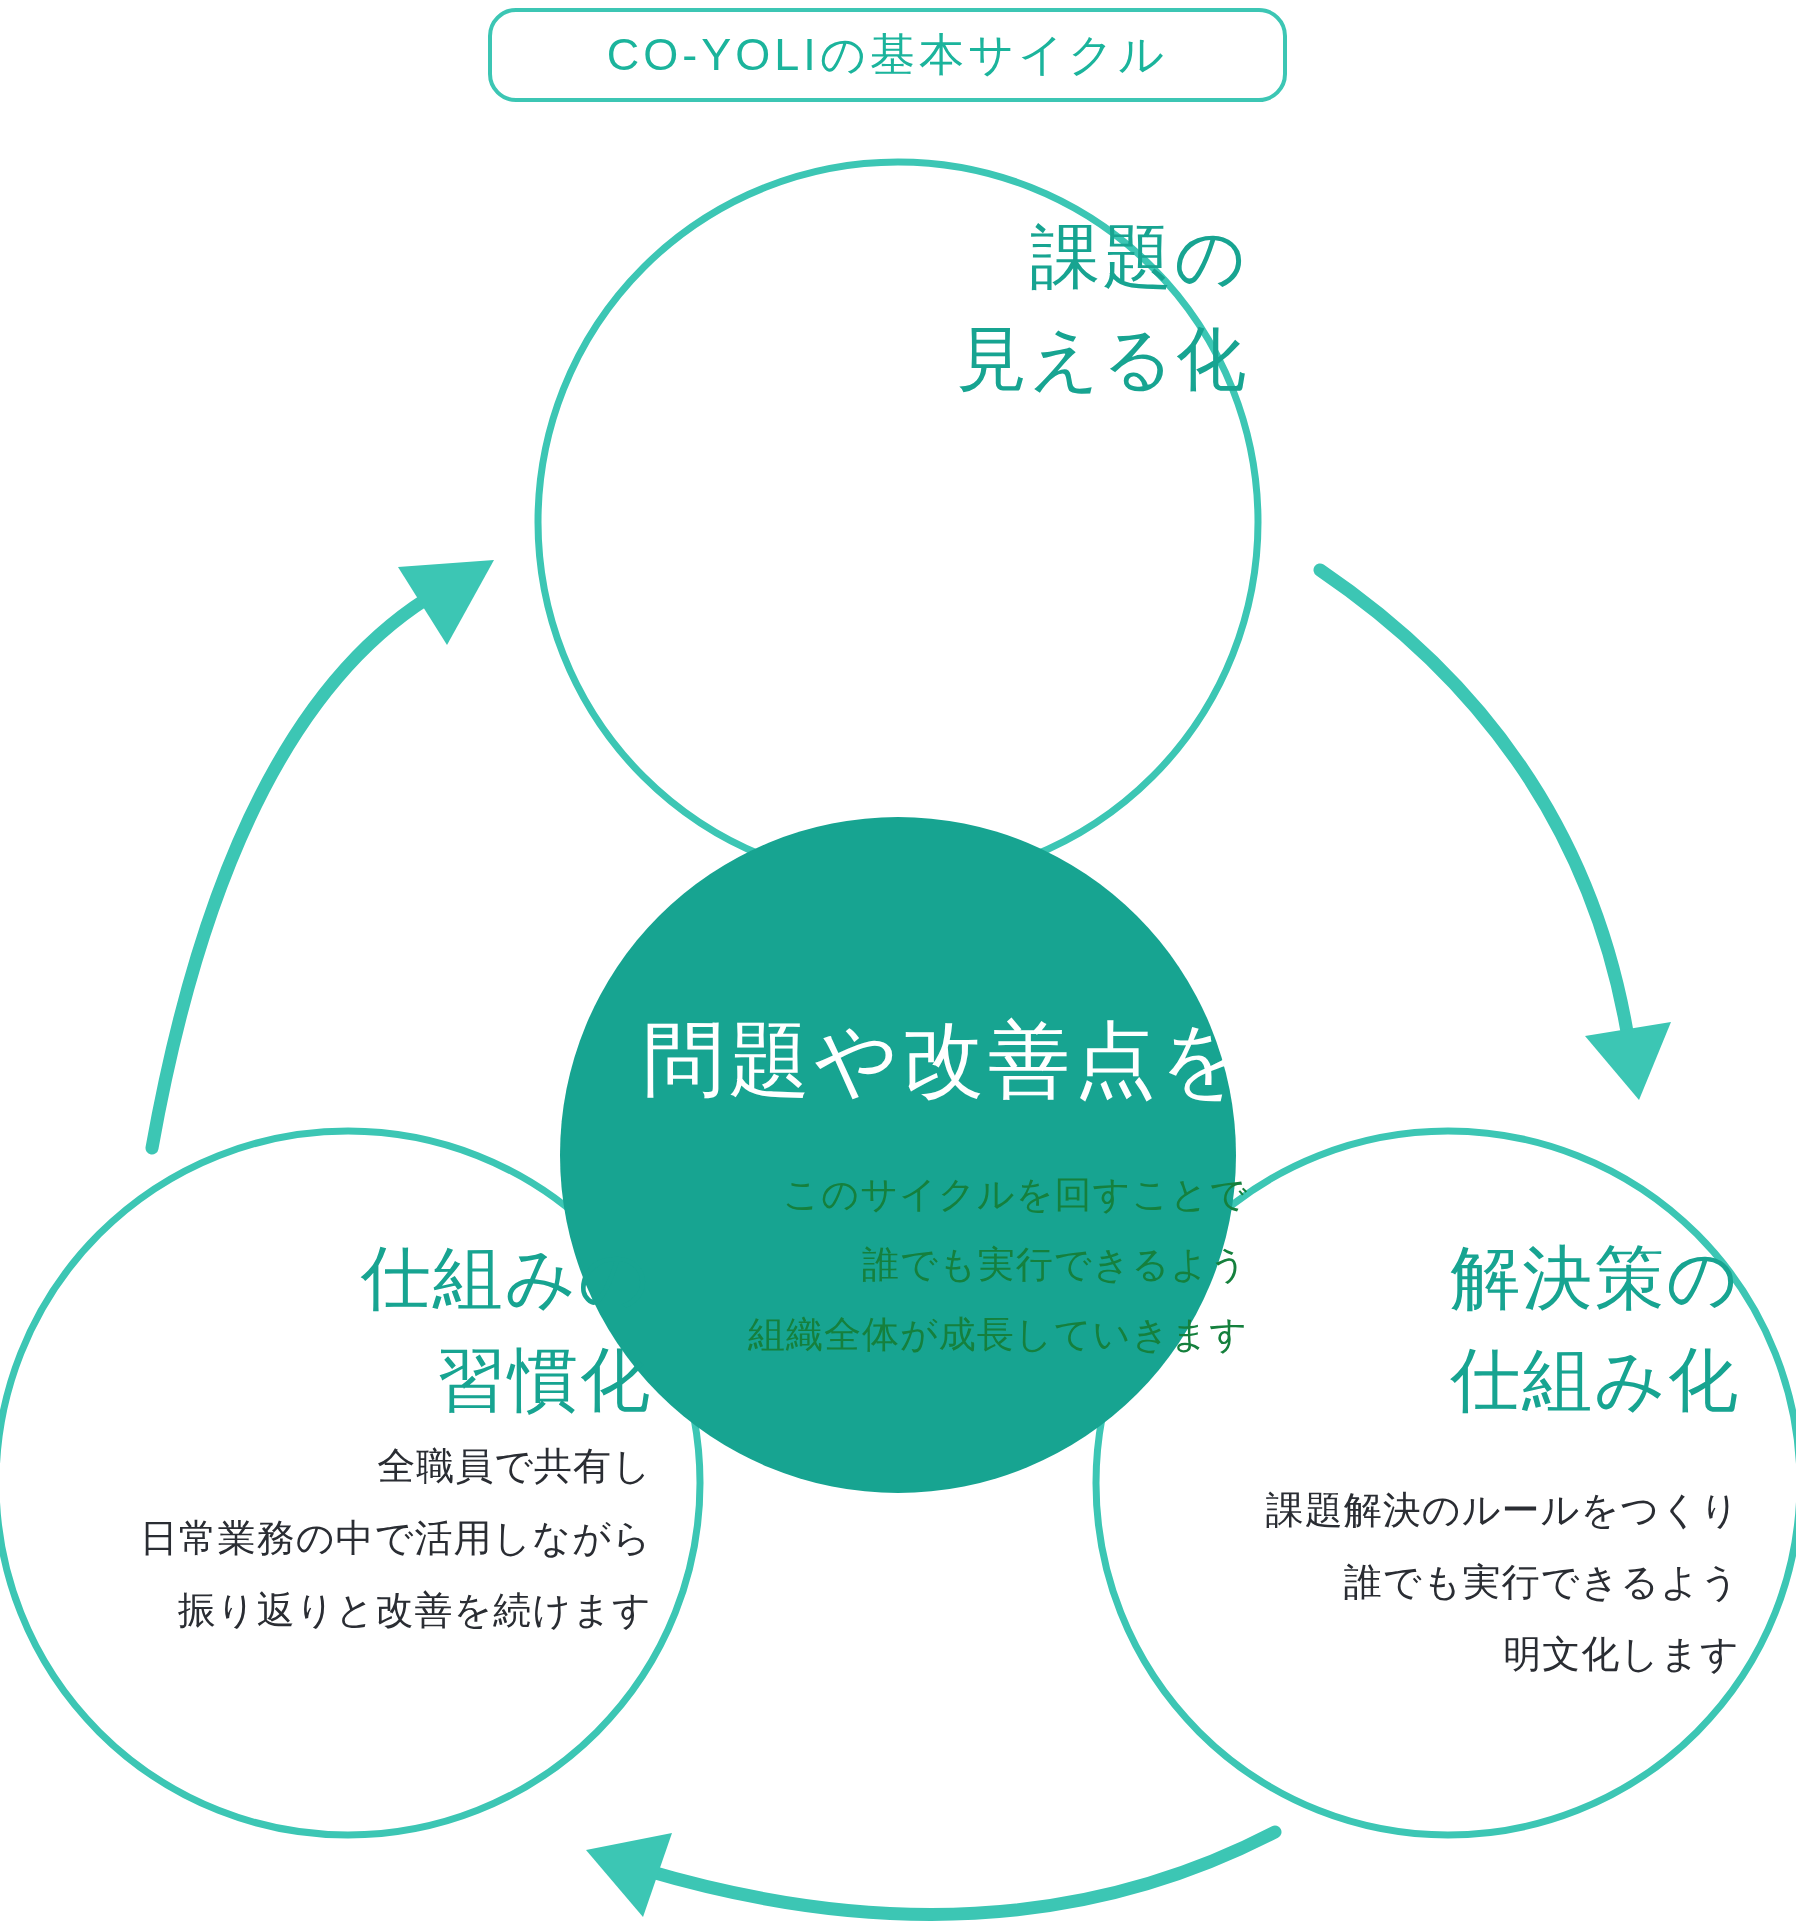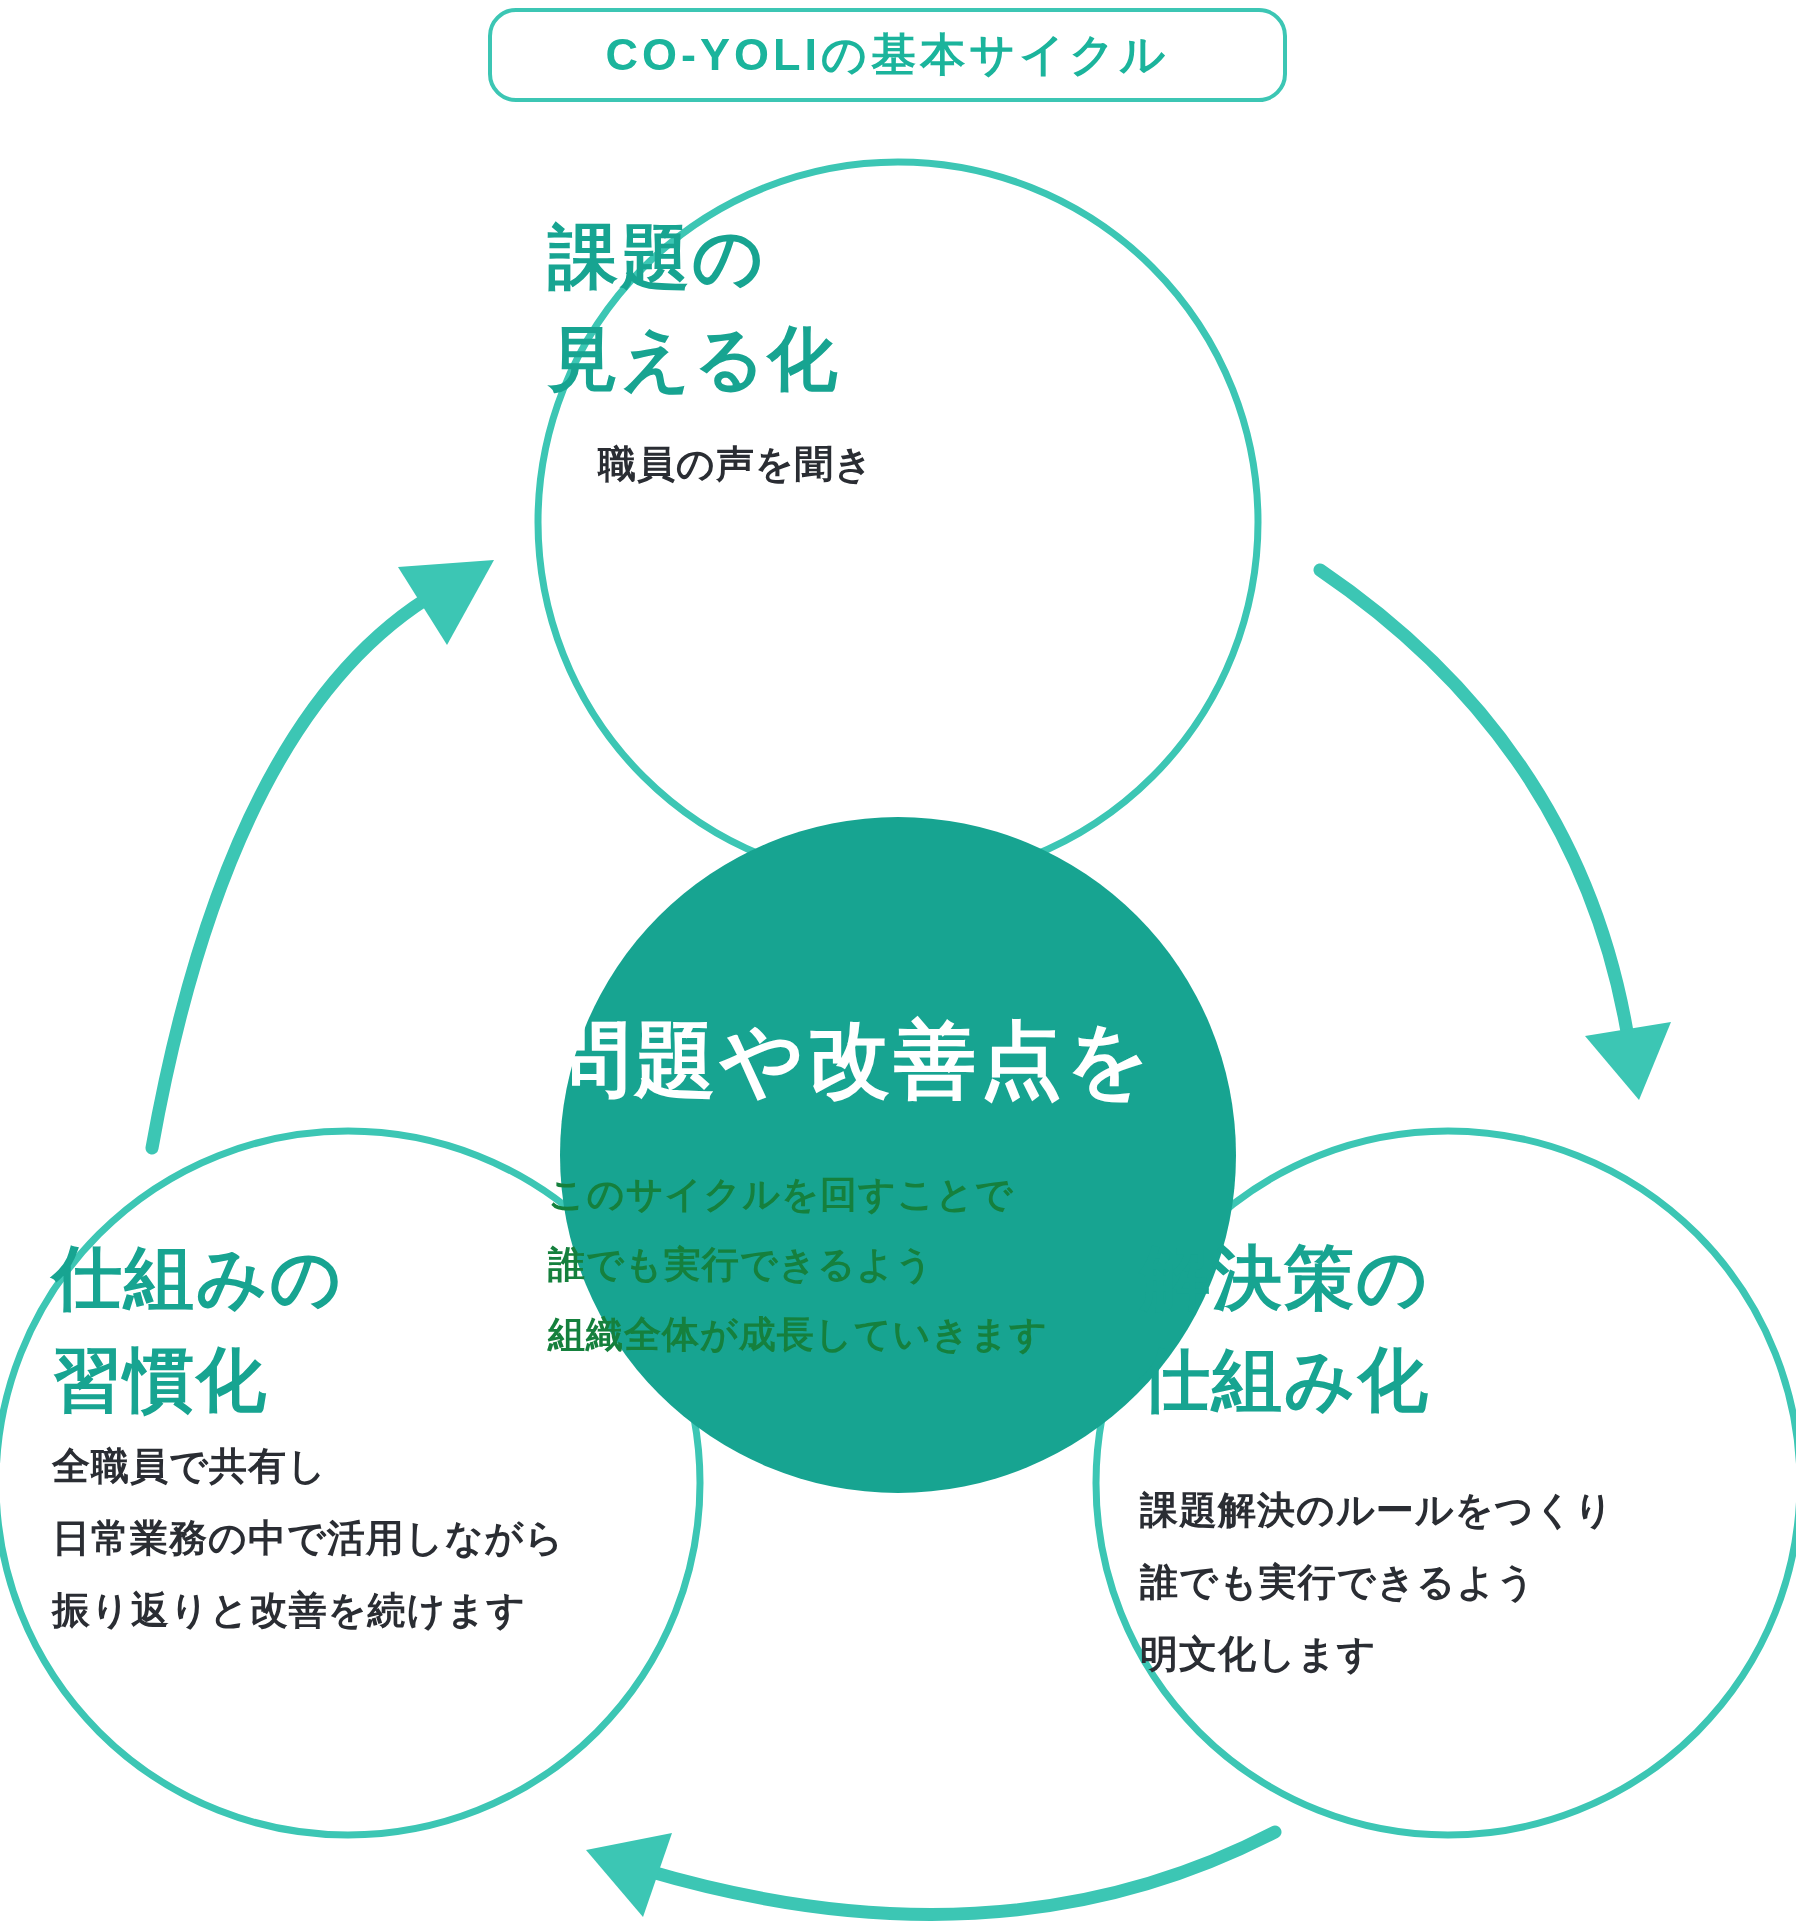--- a/index.html
+++ b/index.html
@@ -16,21 +16,21 @@
     background:#ffffff;
     overflow:hidden;
     font-family:"Liberation Sans","DejaVu Sans",sans-serif;
   }
   .canvas svg{position:absolute;left:0;top:0;}
   .circle-outline{fill:#ffffff;stroke:var(--accent);stroke-width:7px;}
   .circle-fill{fill:var(--primary);stroke:none;}
   .arrow-line{fill:none;stroke:var(--accent);stroke-width:13px;stroke-linecap:round;}
   .arrow-head{fill:var(--accent);stroke:none;}
   .badge-rect{fill:#ffffff;stroke:var(--accent);stroke-width:4px;}
-  .txt{position:absolute;text-align:left;font-weight:700;}
+  .txt{position:absolute;text-align:right;font-weight:400;}
   .title-label{
     left:490px;top:8px;width:795px;height:94px;
     display:flex;align-items:center;justify-content:center;
     font-size:45px;letter-spacing:4px;color:var(--title);
   }
   .h-circle{font-size:70px;line-height:102px;letter-spacing:2px;color:var(--primary);}
   .h-top{left:548px;top:206px;width:700px;}
   .h-left{left:52px;top:1227px;width:600px;}
   .h-right{left:1140px;top:1227px;width:600px;}
   .b-circle{font-size:38px;letter-spacing:1px;color:var(--body);}
@@ -66,21 +66,20 @@
     <polygon class="arrow-head" points="586,1850 672,1833 643,1917"></polygon>
   </svg>
 
   <div class="txt title-label">CO-YOLIの基本サイクル</div>
 
   <div class="txt h-circle h-top">
     <span class="line">課題の</span>
     <span class="line">見える化</span>
   </div>
   <div class="txt b-circle b-top">
-    <span class="line">職員の声を聞き</span>
   </div>
 
   <div class="txt center-heading">問題や改善点を</div>
   <div class="txt center-body">
     <span class="line">このサイクルを回すことで</span>
     <span class="line">誰でも実行できるよう</span>
     <span class="line">組織全体が成長していきます</span>
   </div>
 
   <div class="txt h-circle h-right">

